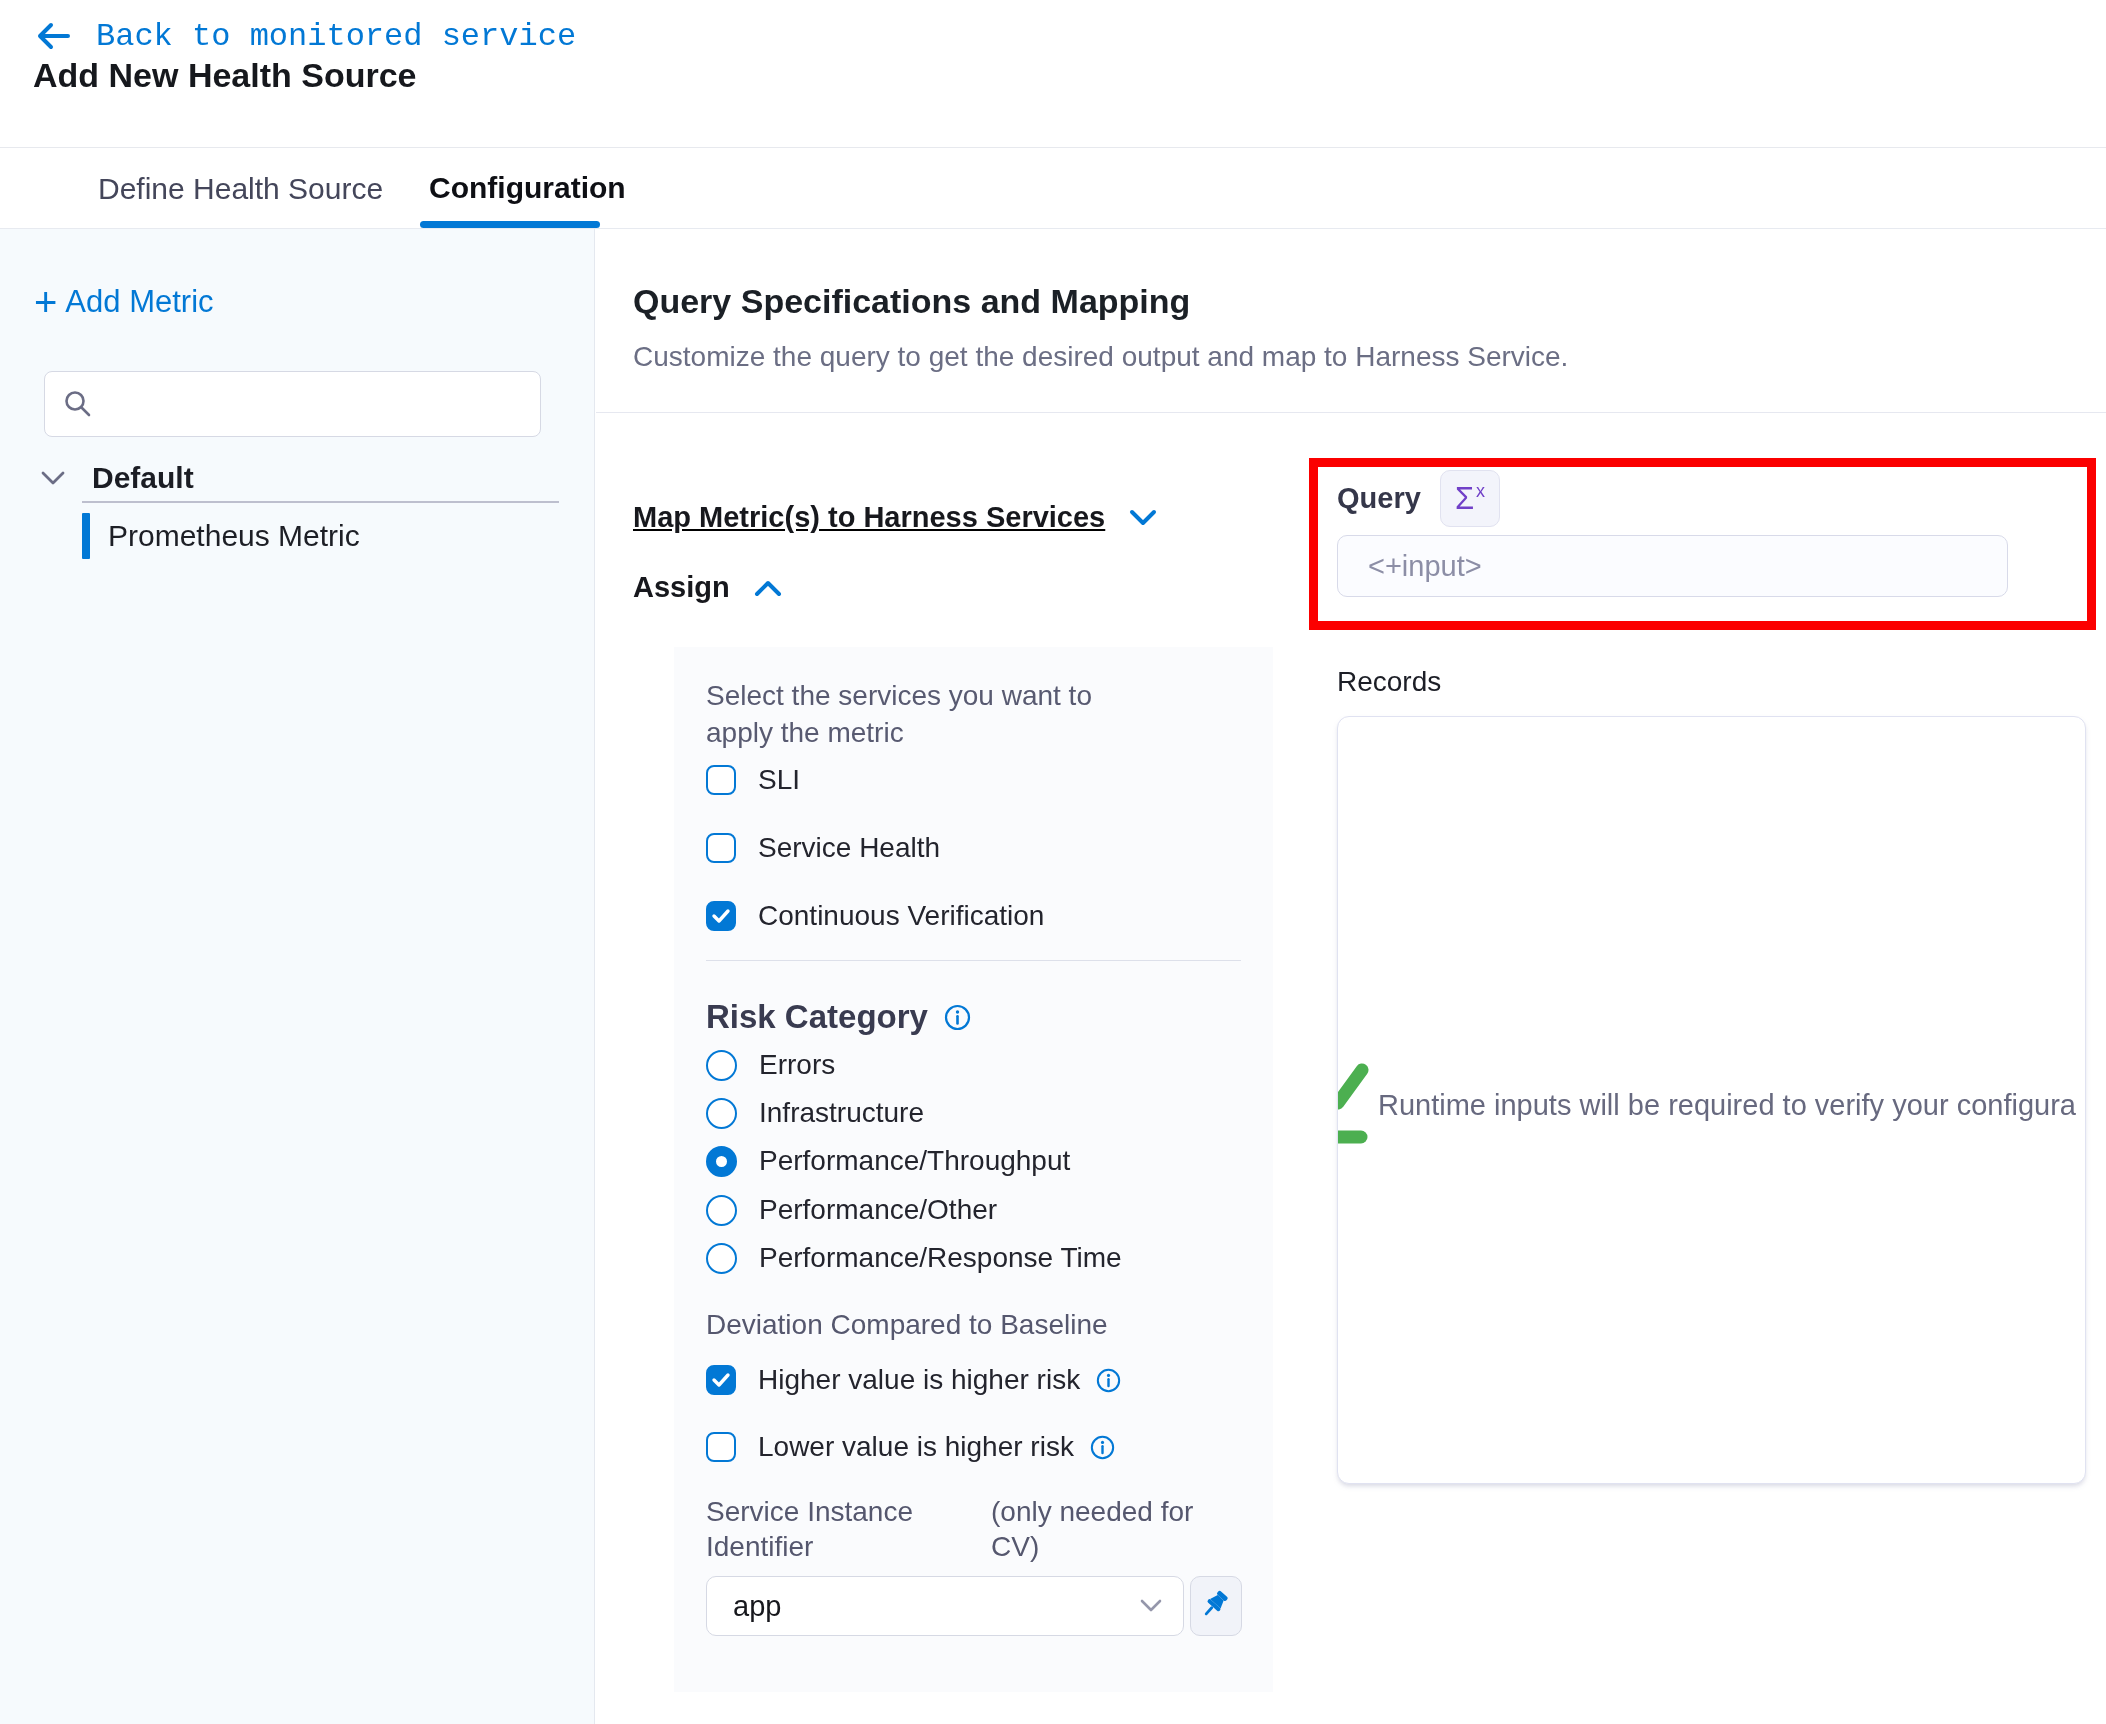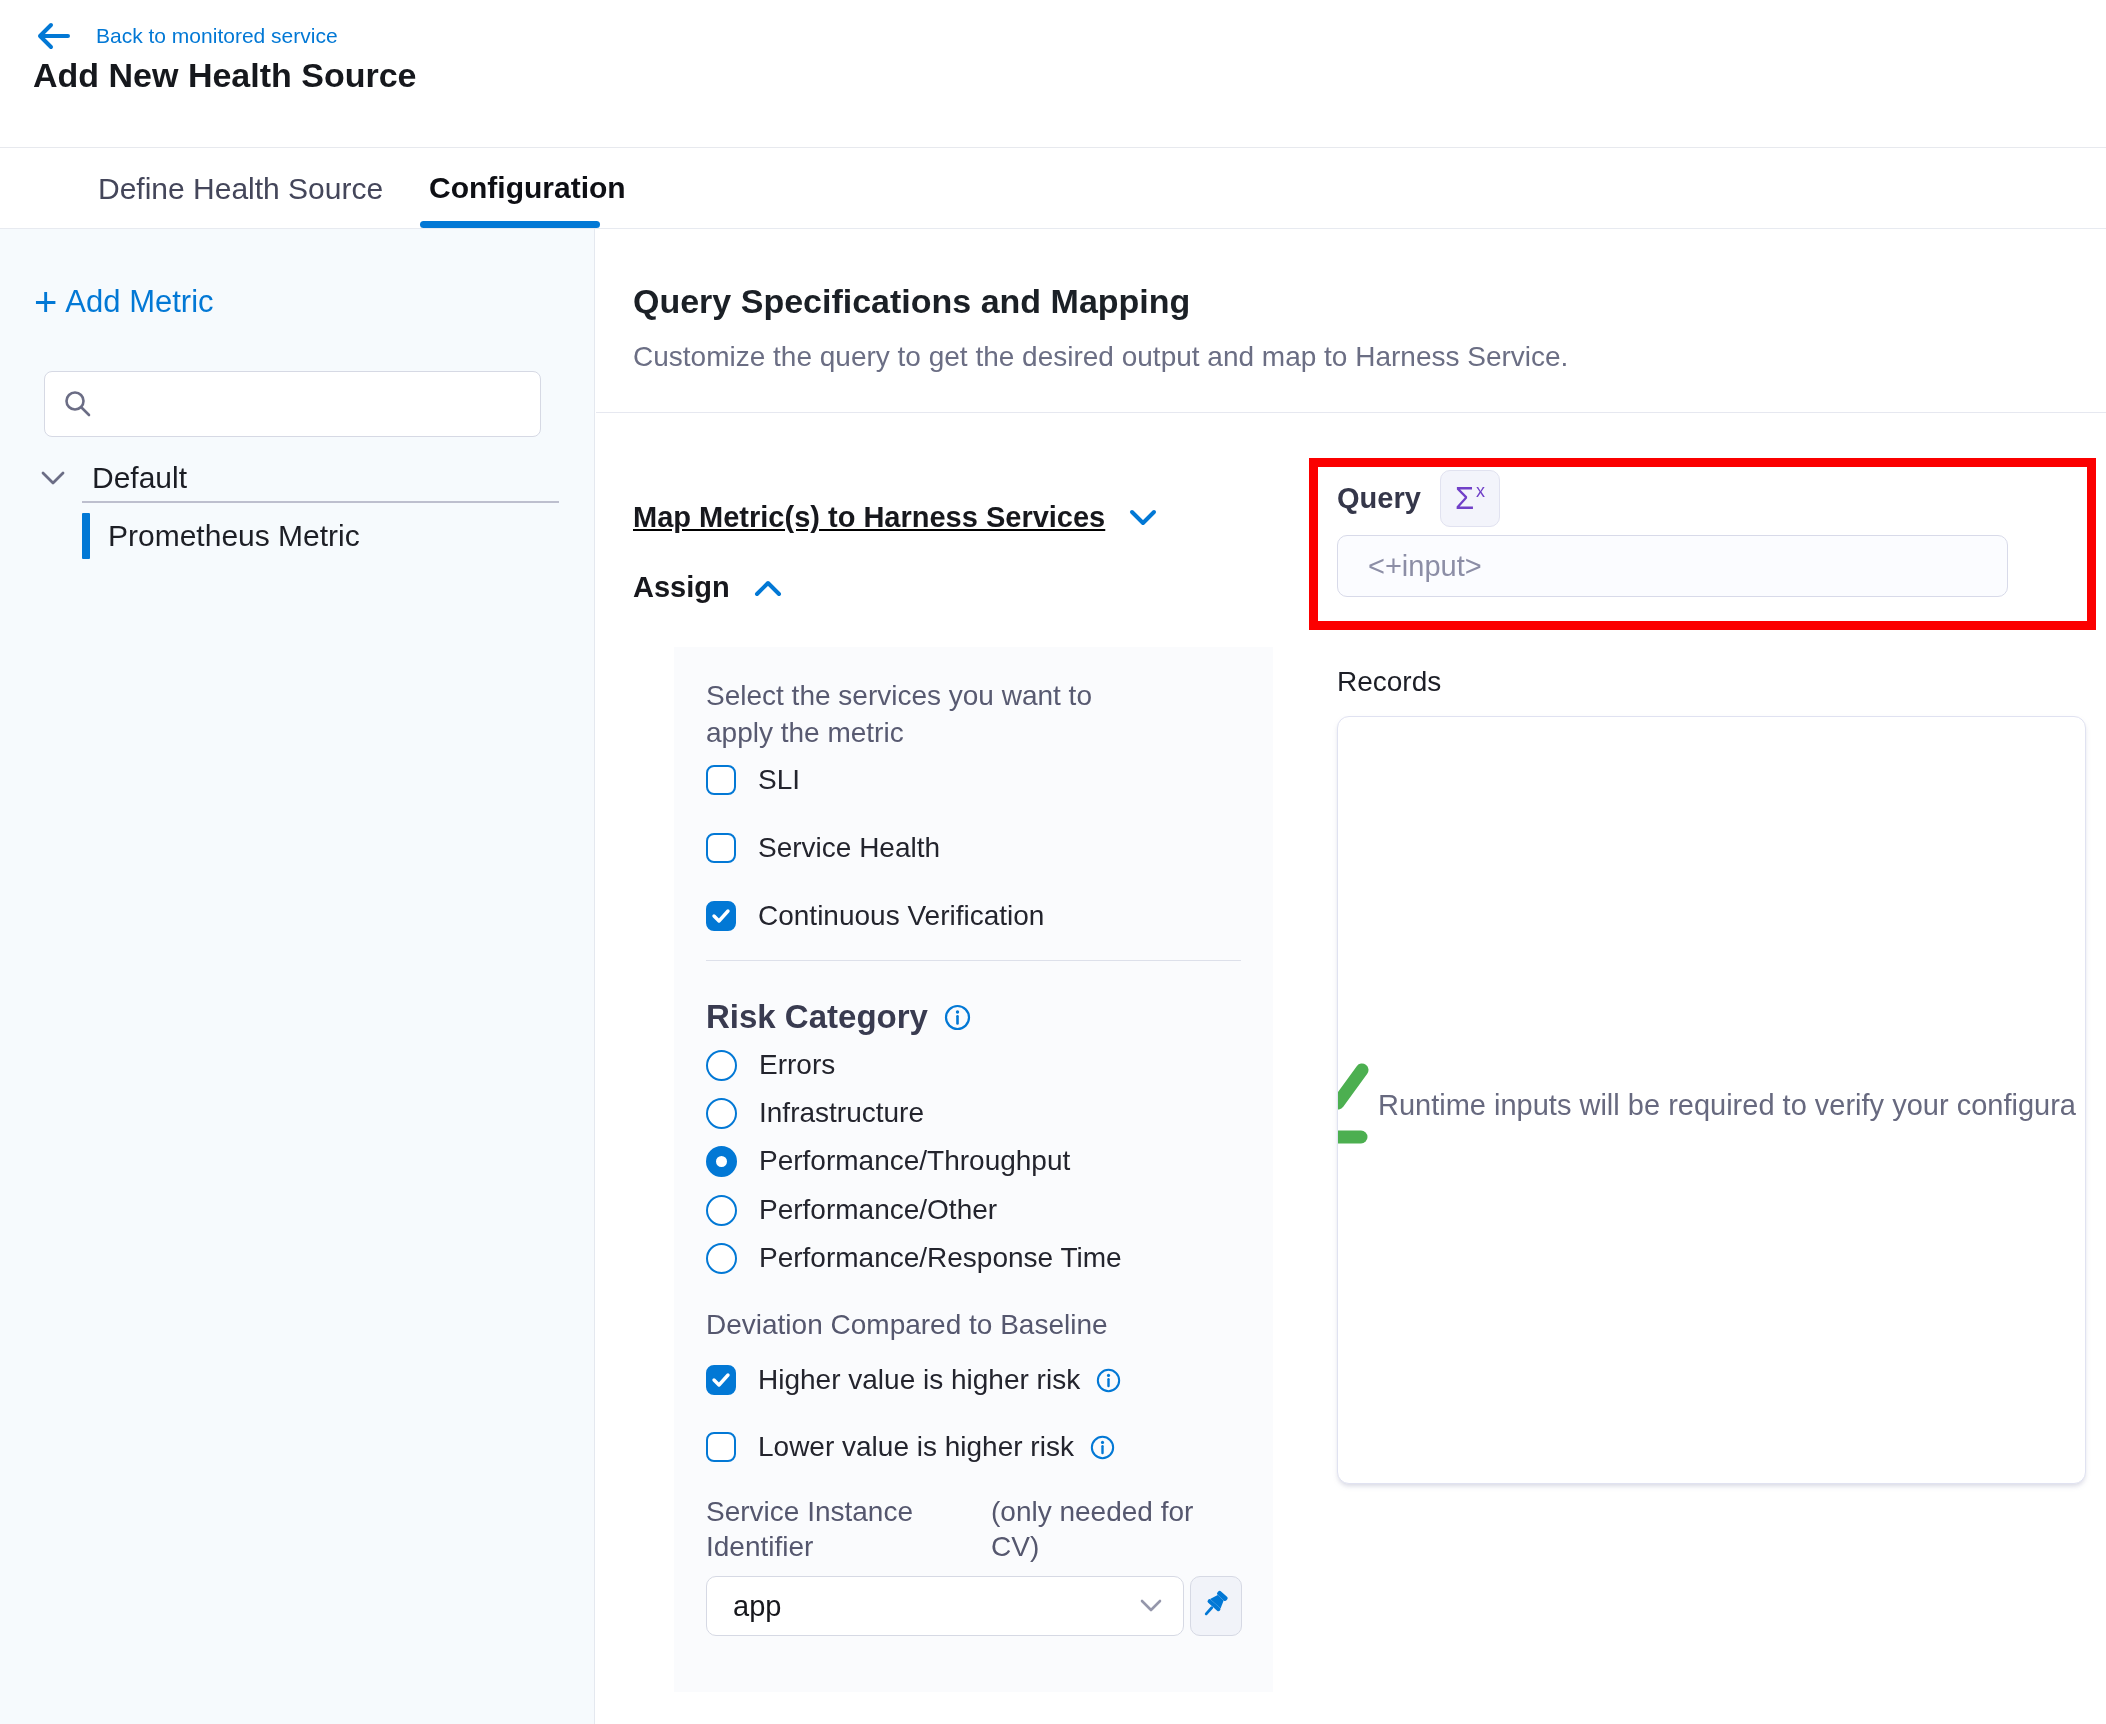--- a/index.html
+++ b/index.html
@@ -2,40 +2,40 @@
 <html style="--accent: #0278d5; --annotation: #fb0000; --success: #4caf50; --sigma: #7140c8;"><head>
 <meta charset="utf-8">
 <style>
   * { margin:0; padding:0; box-sizing:border-box; }
   html,body { background:#ffffff; }
   body { font-family:"Liberation Sans", sans-serif; }
   #app { position:relative; width:2106px; height:1724px; background:#fff; overflow:hidden; }
 
   
   .back-link { position:absolute; left:36px; top:14px; height:44px; display:flex; align-items:center; gap:24px; cursor:pointer; text-decoration:none; }
-  .back-link span { font-size:21px; color:var(--accent); }
+  .back-link span { font-size:32px; color:var(--accent);font-family:Liberation Mono, monospace; }
   .page-title { position:absolute; left:33px; top:56px; font-size:34px; font-weight:700; color:#16181d; }
   .header-divider { position:absolute; left:0; right:0; top:147px; height:1px; background:#e7e9ee; }
 
   
   .tabbar { position:absolute; left:0; right:0; top:148px; height:81px; background:#fff; border-bottom:1px solid #e7eaf0; }
   .tab { position:absolute; font-size:30px; cursor:pointer; }
   .tab-define { left:98px; top:24px; color:#44465a; font-weight:500; }
   .tab-config { left:429px; top:23px; color:#0e0f14; font-weight:700; }
   .tab-underline { position:absolute; left:420px; top:73px; width:180px; height:7px; border-radius:4px; background:var(--accent); }
 
   
   .sidebar { position:absolute; left:0; top:229px; width:595px; height:1495px; background:#f6fafd; border-right:1px solid #e4e8ef; }
   .add-metric { position:absolute; left:34px; top:55px; display:flex; align-items:center; gap:8px; color:var(--accent); cursor:pointer; }
   .add-metric .plus { font-size:40px; font-weight:500; line-height:30px; }
   .add-metric .lbl { font-size:31px; }
   .search-box { position:absolute; left:44px; top:142px; width:497px; height:66px; background:#fff; border:1.5px solid #d6d9e4; border-radius:8px; display:flex; align-items:center; padding:0 18px; }
   .search-box input { flex:1; border:none; outline:none; background:transparent; font-size:28px; margin-left:14px; color:#1d1f26; font-family:inherit; }
   .group-row { position:absolute; left:40px; top:232px; display:flex; align-items:center; gap:26px; cursor:pointer; }
-  .group-row .lbl { font-size:30px; font-weight:400; color:#1b1d24; }
+  .group-row .lbl { font-size:30px; font-weight:700; color:#1b1d24; }
   .group-divider { position:absolute; left:82px; top:272px; width:477px; height:2px; background:#bdbfce; }
   .metric-row { position:absolute; left:82px; top:284px; height:46px; display:flex; align-items:center; cursor:pointer; }
   .metric-row .bar { width:8px; height:46px; background:var(--accent); border-radius:1px; margin-right:18px; }
   .metric-row .lbl { font-size:30px; color:#1d1f26; }
 
   
   .main { position:absolute; left:596px; top:229px; width:1510px; height:1495px; background:#fff; }
   .qsm-title { position:absolute; left:37px; top:53px; font-size:34px; font-weight:700; color:#1b2026; }
   .qsm-sub { position:absolute; left:37px; top:112px; font-size:28px; color:#6b6e84; }
   .main-divider { position:absolute; left:0; right:0; top:183px; height:1px; background:#e6e8f0; }

